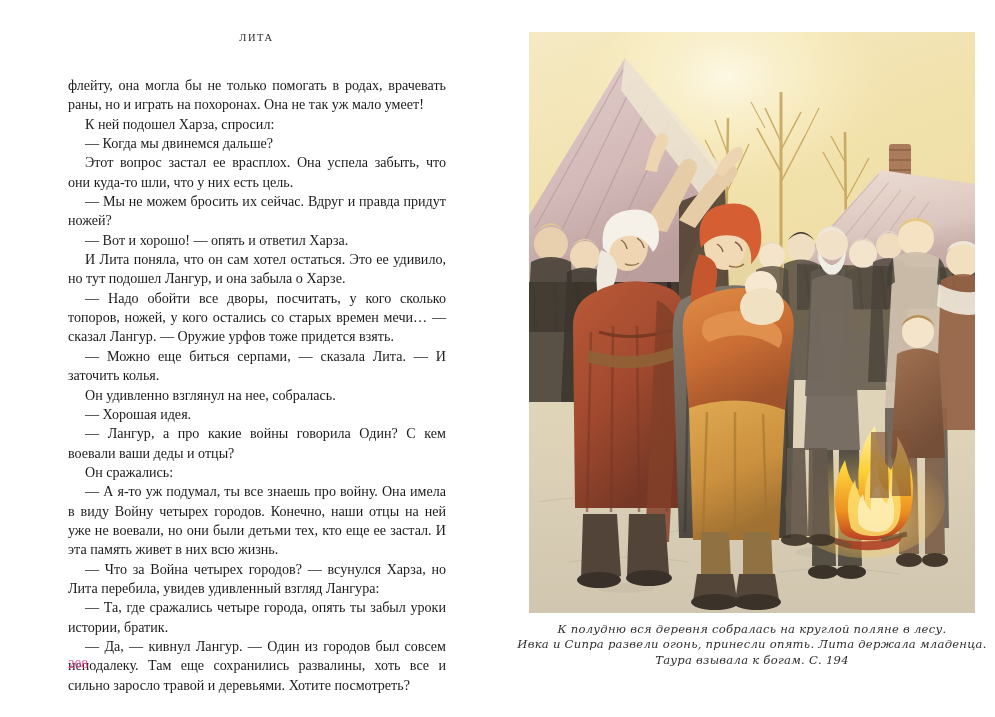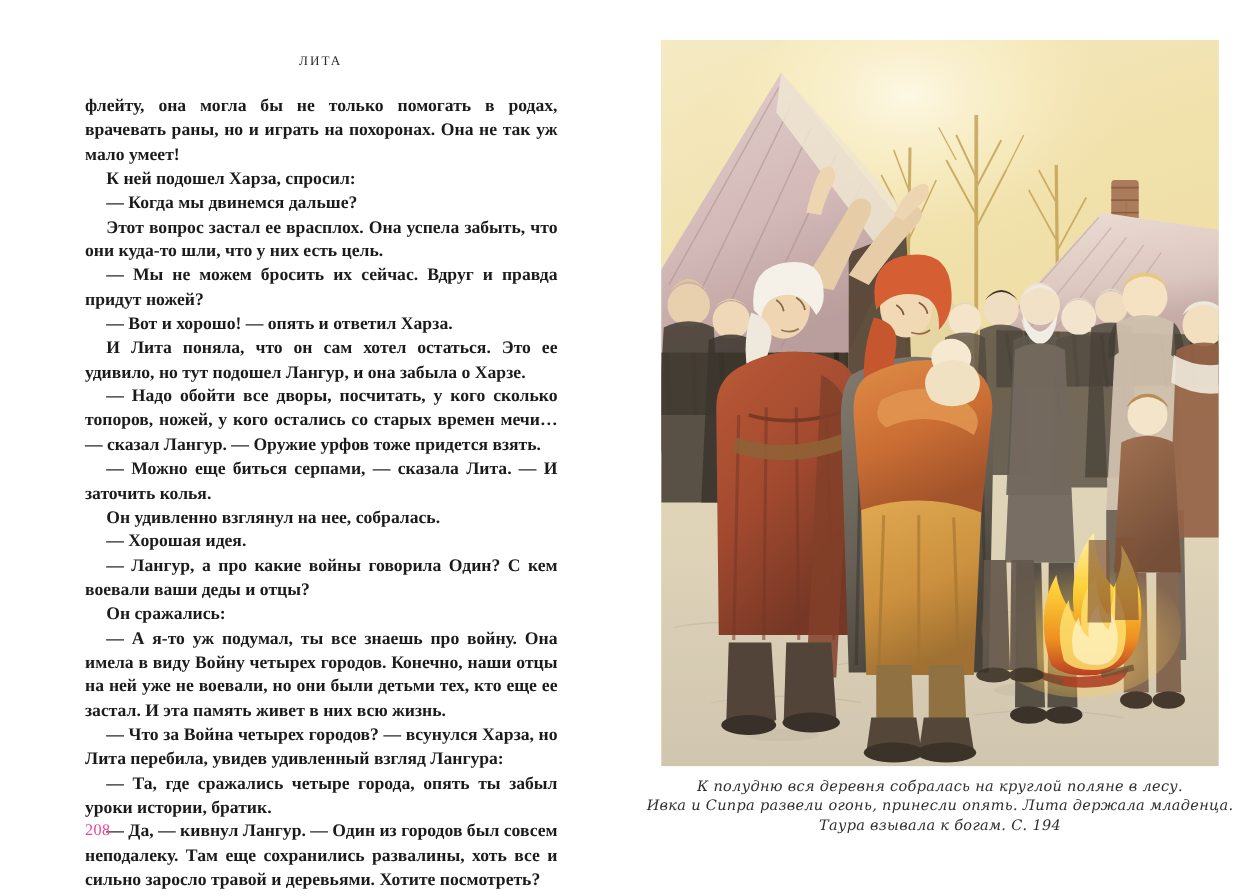--- a/index.html
+++ b/index.html
@@ -27,21 +27,21 @@
   .page-left {
     position: absolute;
     left: 0; top: 0;
     width: 497px; height: 717px;
     background: #ffffff;
   }
 
   .running-head {
     position: absolute;
     left: 68px;
-    top: 44px;
+    top: 32px;
     width: 377px;
     text-align: center;
     font-size: 10.5px;
     letter-spacing: 1.6px;
     color: #2b2b2b;
     font-variant: small-caps;
     text-transform: uppercase;
   }
 
   .text-column {
@@ -52,21 +52,20 @@
     font-size: 14.1px;
     line-height: 19.35px;
     text-align: justify;
     text-justify: inter-word;
     color: #1b1b1b;
     hyphens: manual;
   }
   .text-column p {
     margin: 0;
     text-indent: 0;
-    font-weight: bold;
   }
   .text-column p.ind {
     text-indent: 17px;
   }
 
   .folio {
     position: absolute;
     left: 68px;
     top: 656px;
     font-size: 13px;

